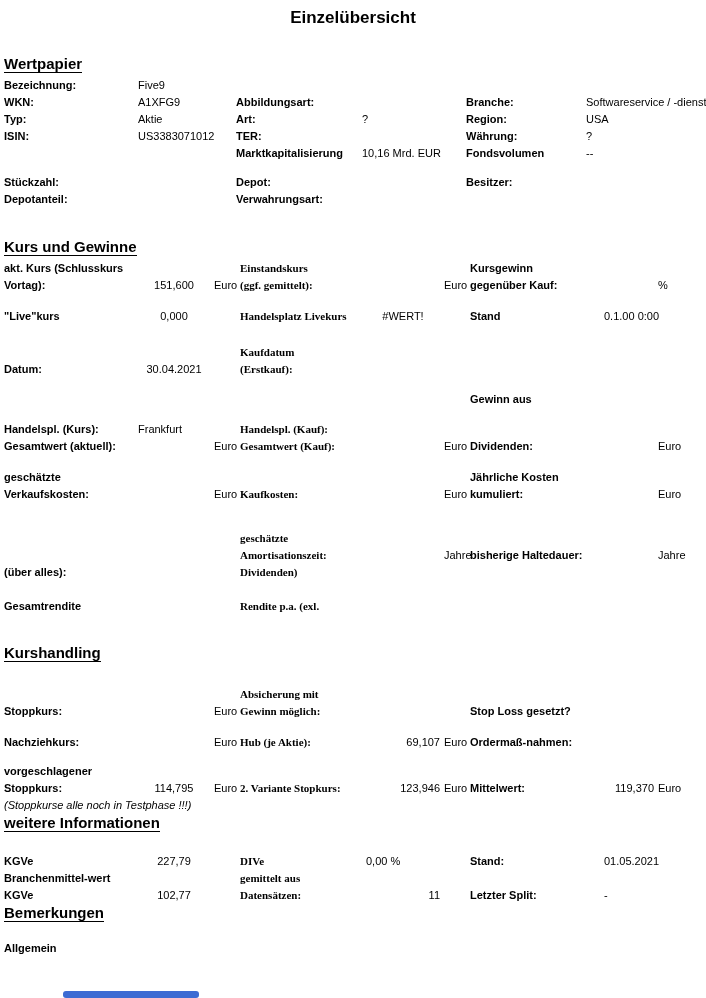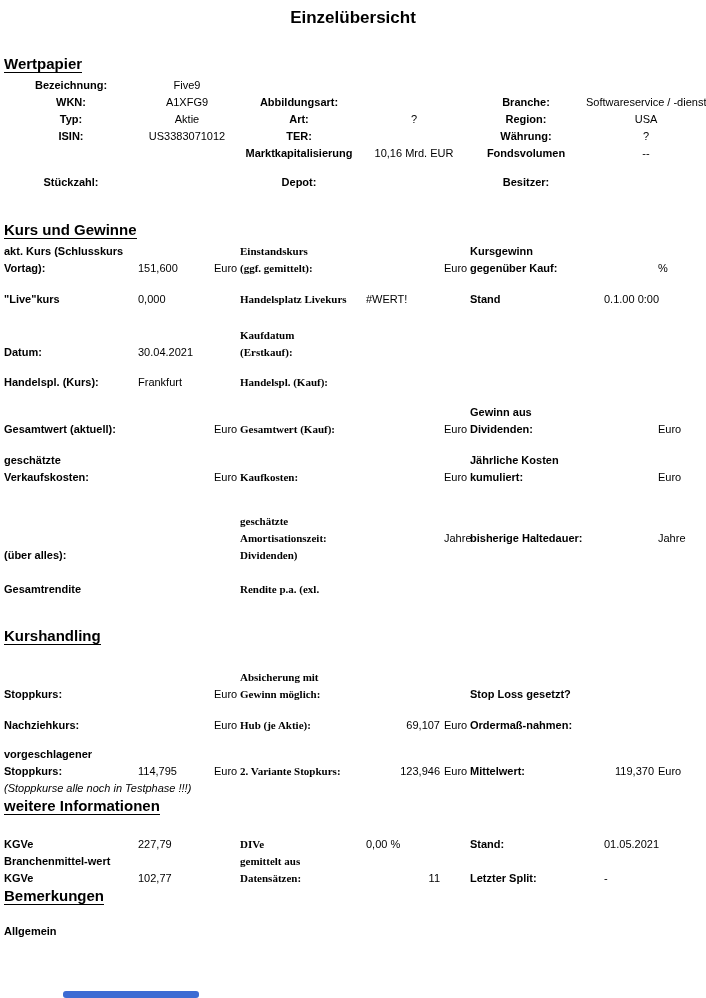--- a/index.html
+++ b/index.html
@@ -18,40 +18,40 @@
   .sec-h{margin:0 0 3px 0;height:19px;}
   .sec-h span{
     display:inline-block;font-size:15px;font-weight:bold;
     border-bottom:1.6px solid #000;padding-bottom:0px;
   }
   .row{
     display:grid;height:17px;line-height:17px;font-size:11px;
     white-space:nowrap;
   }
   
-  .rowA{grid-template-columns:134px 98px 126px 104px 120px 1fr;text-align:center;}
+  .rowA{grid-template-columns:134px 98px 126px 104px 120px 1fr;}
   .a1{grid-column:1;font-weight:bold;}
   .a2{grid-column:2;}
   .a3{grid-column:3;font-weight:bold;}
   .a4{grid-column:4;}
   .a5{grid-column:5;font-weight:bold;}
   .a6{grid-column:6;overflow:hidden;}
   
   .rowB{grid-template-columns:134px 72px 30px 126px 74px 30px 134px 50px 28px;}
   .l1{grid-column:1;font-weight:bold;}
-  .v1{grid-column:2;text-align:left;}
+  .v1{grid-column:2;text-align:center;}
   .u1{grid-column:3;padding-left:4px;}
   .l2{grid-column:4;font-weight:bold;font-family:Liberation Serif, serif;}
   .v2{grid-column:5;text-align:right;}
   .u2{grid-column:6;padding-left:4px;}
   .l3{grid-column:7;font-weight:bold;}
   .v3{grid-column:8;text-align:right;}
   .u3{grid-column:9;padding-left:4px;}
   .al{text-align:left;}
-  .ac{text-align:left;}
+  .ac{text-align:center;}
   .note{font-size:11px;font-style:italic;height:17px;line-height:17px;}
   
   .g12{margin-top:12px;}
   .g13{margin-top:13px;}
   .g14{margin-top:14px;}
   .g17{margin-top:17px;}
   .g19{margin-top:19px;}
   .g20{margin-top:20px;}
   .g23{margin-top:23px;}
   .g27{margin-top:27px;}
@@ -102,20 +102,24 @@
     <div class="a3">Marktkapitalisierung</div>
     <div class="a4">10,16 Mrd. EUR</div>
     <div class="a5">Fondsvolumen</div>
     <div class="a6">--</div>
   </div>
   <div class="row rowA g12">
     <div class="a1">Stückzahl:</div>
     <div class="a3">Depot:</div>
     <div class="a5">Besitzer:</div>
   </div>
+  <div class="row rowA">
+    <div class="a1">Depotanteil:</div>
+    <div class="a3">Verwahrungsart:</div>
+  </div>
 
   <div class="sec-h g30">
     <span>Kurs und Gewinne</span>
   </div>
   <div class="row rowB">
     <div class="l1">akt. Kurs (Schlusskurs</div>
     <div class="l2">Einstandskurs</div>
     <div class="l3">Kursgewinn</div>
   </div>
   <div class="row rowB">
@@ -137,26 +141,26 @@
   </div>
   <div class="row rowB g19">
     <div class="l2">Kaufdatum</div>
   </div>
   <div class="row rowB">
     <div class="l1">Datum:</div>
     <div class="v1">30.04.2021</div>
     <div class="l2">(Erstkauf):</div>
   </div>
   <div class="row rowB g13">
+    <div class="l3">Gewinn aus</div>
+  </div>
+  <div class="row rowB g13">
     <div class="l1">Handelspl. (Kurs):</div>
     <div class="v1 al">Frankfurt</div>
     <div class="l2">Handelspl. (Kauf):</div>
-  </div>
-  <div class="row rowB g13">
-    <div class="l3">Gewinn aus</div>
   </div>
   <div class="row rowB">
     <div class="l1">Gesamtwert (aktuell):</div>
     <div class="u1">Euro</div>
     <div class="l2">Gesamtwert (Kauf):</div>
     <div class="u2">Euro</div>
     <div class="l3">Dividenden:</div>
     <div class="u3">Euro</div>
   </div>
   <div class="row rowB g14">

